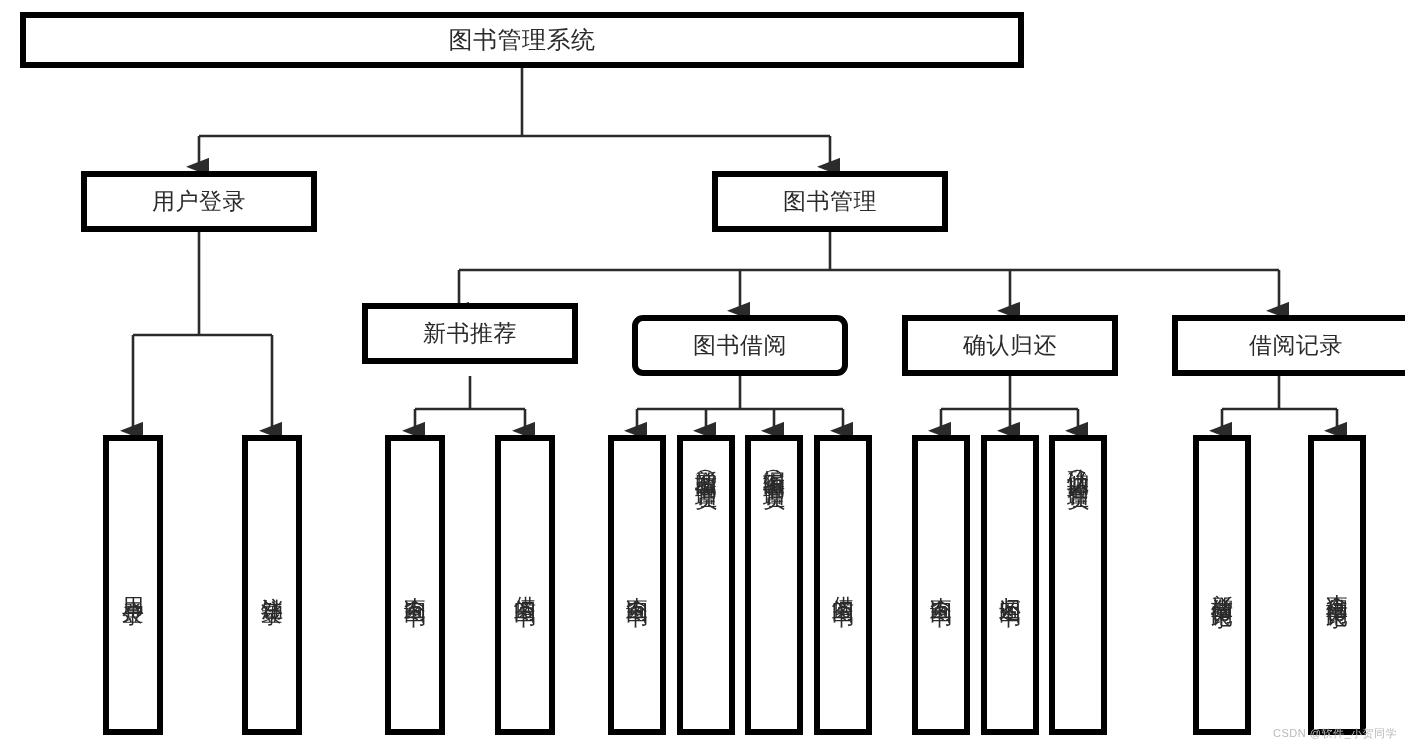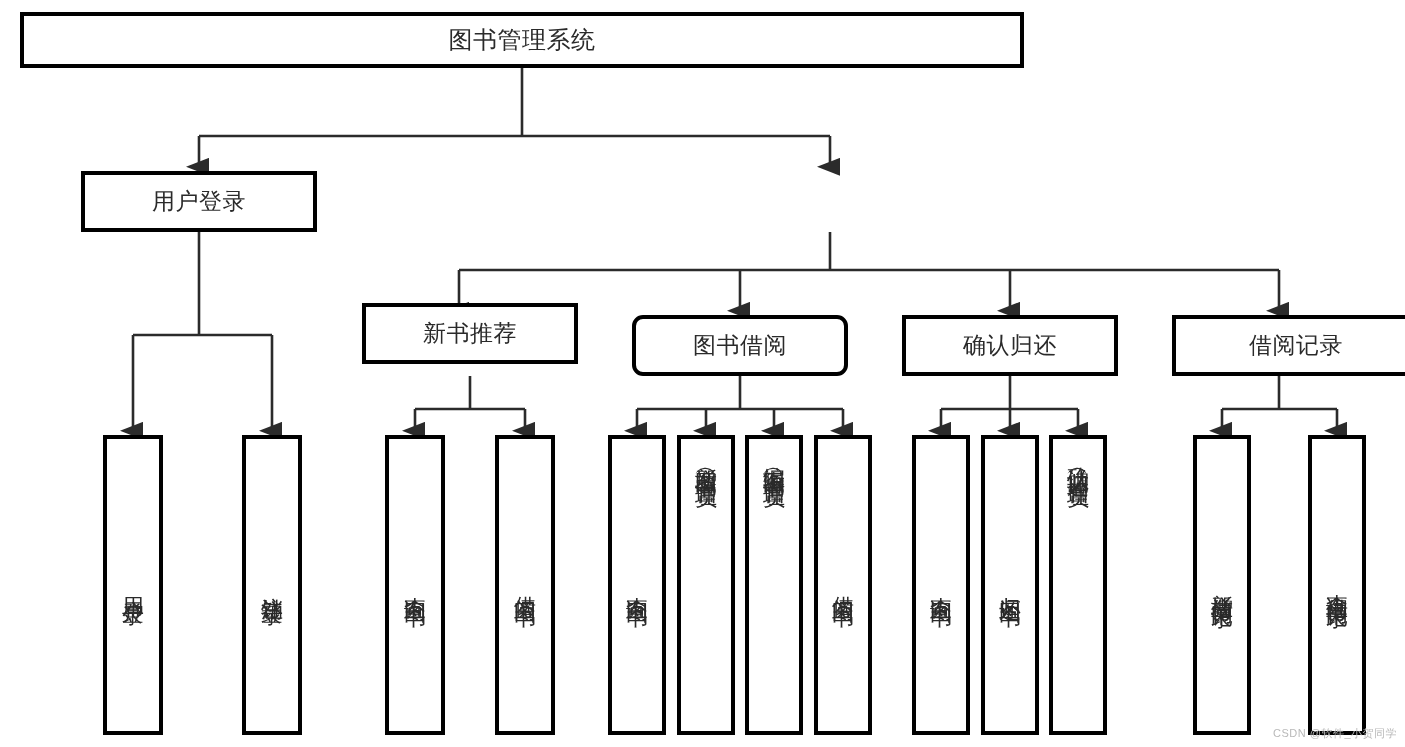--- a/index.html
+++ b/index.html
@@ -23,21 +23,21 @@
     left: 0;
     top: 0;
     width: 1405px;
     height: 747px;
     pointer-events: none;
   }
   .node {
     position: absolute;
     box-sizing: border-box;
     background: #ffffff;
-    border: 4px solid #000000;
+    border: 6px solid #000000;
     display: flex;
     align-items: center;
     justify-content: center;
     color: #2a2a2a;
   }
   .node-label {
     display: block;
     text-align: center;
     color: #2a2a2a;
     line-height: 1.18;
@@ -138,20 +138,23 @@
   </svg>
 
   <div class="node horiz root" style="left:20px; top:12px; width:1004px; height:56px;">
     <span class="node-label">图书管理系统</span>
   </div>
 
   <div class="node horiz" style="left:81px; top:171px; width:236px; height:61px;">
     <span class="node-label">用户登录</span>
   </div>
 
+  <div class="node horiz" style="left:712px; top:171px; width:236px; height:61px;">
+    <span class="node-label">图书管理</span>
+  </div>
 
   <div class="node horiz" style="left:362px; top:303px; width:216px; height:61px;">
     <span class="node-label">新书推荐</span>
   </div>
 
   <div class="node horiz" style="left:632px; top:315px; width:216px; height:61px;border-radius:11px;">
     <span class="node-label">图书借阅</span>
   </div>
 
   <div class="node horiz" style="left:902px; top:315px; width:216px; height:61px;">

